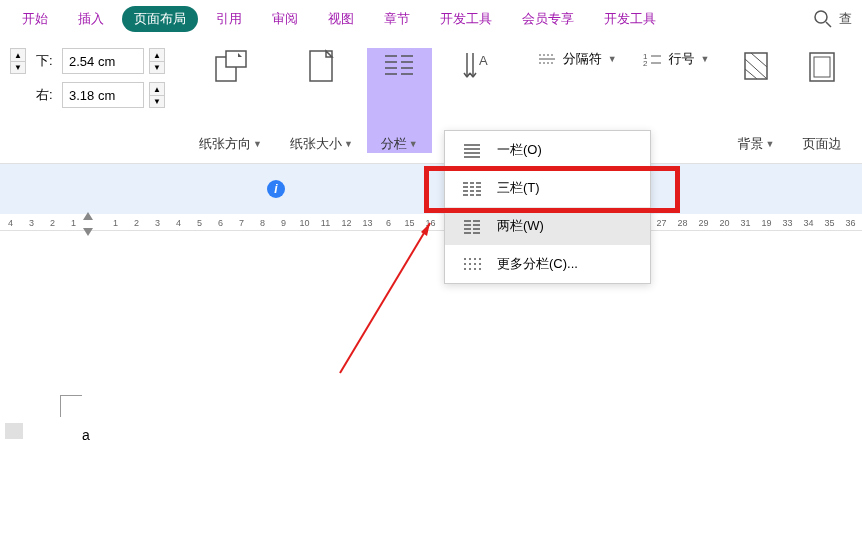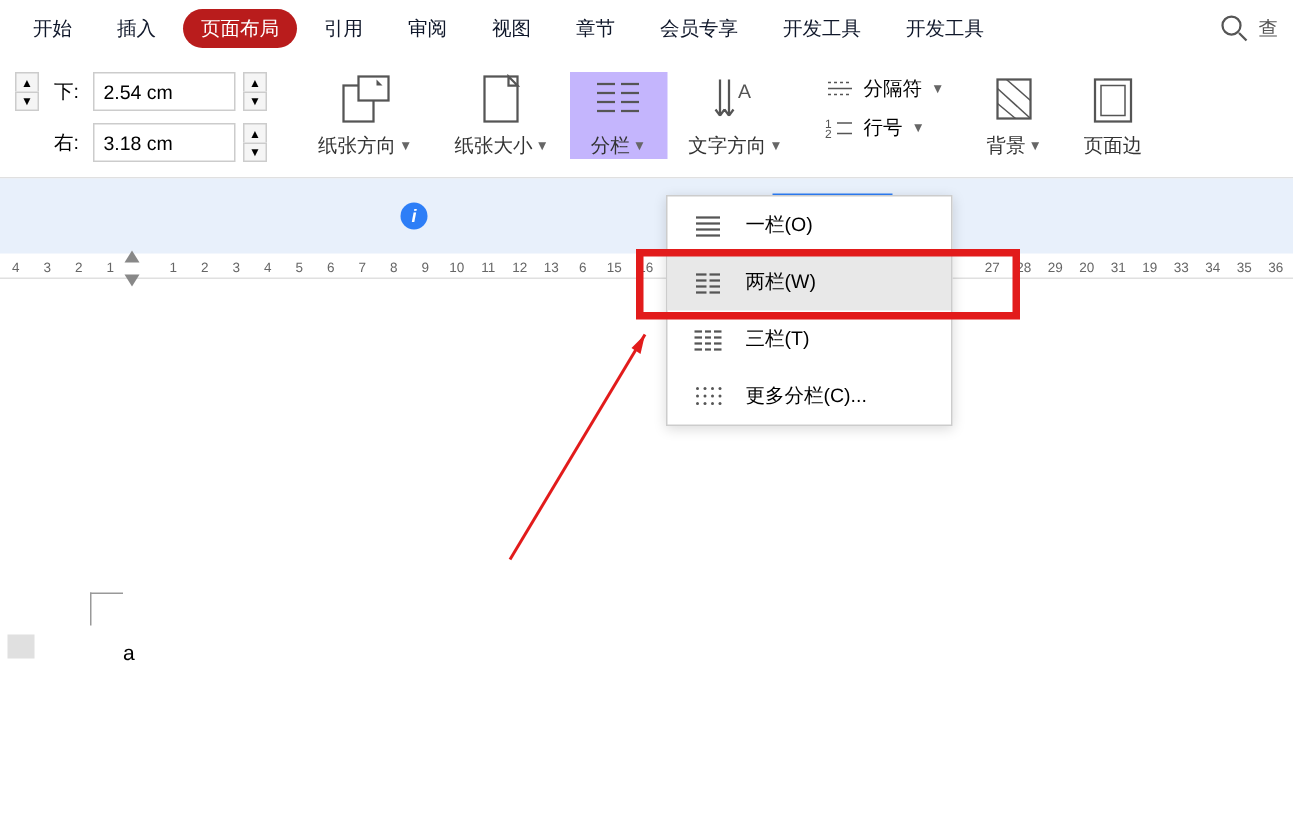--- a/index.html
+++ b/index.html
@@ -1,53 +1,53 @@
 <!DOCTYPE html>
 <html><head>
   <meta charset="utf-8">
   <style>
     * { margin: 0; padding: 0; box-sizing: border-box; }
     body { font-family: "Microsoft YaHei", sans-serif; font-size: 13px; background: #fff; width: 862px; height: 547px; overflow: hidden; position: relative; }
     
     .tabs { display: flex; align-items: center; padding: 6px 10px; gap: 6px; }
-    .tab { padding: 4px 12px; color: #0f172a; cursor: pointer; }
-    .tab.active { background: #b91c1c; color: #fff; border-radius: 14px; }
+    .tab { padding: 4px 12px; color: #a21caf; cursor: pointer; }
+    .tab.active { background: #0f766e; color: #fff; border-radius: 14px; }
     .search-icon { margin-left: auto; color: #555; font-size: 18px; }
     
     .toolbar { display: flex; align-items: flex-start; padding: 10px 0 10px 10px; border-bottom: 1px solid #e0e0e0; }
     
     .margin-group { display: flex; flex-direction: column; gap: 8px; margin-right: 20px; }
     .margin-row { display: flex; align-items: center; gap: 6px; }
     .margin-row .label { width: 20px; }
-    .margin-input { width: 95px; height: 26px; border: 1px solid #ccc; padding: 0 6px; font-size: 13px; }
+    .margin-input { width: 82px; height: 26px; border: 1px solid #ccc; padding: 0 6px; font-size: 13px; }
     .spinner { display: flex; flex-direction: column; margin-left: -1px; }
     .spinner-btn { width: 16px; height: 13px; border: 1px solid #ccc; background: #f5f5f5; font-size: 8px; display: flex; align-items: center; justify-content: center; cursor: pointer; }
     .spinner-btn:first-child { border-bottom: none; }
     .stub-spinner { display: flex; flex-direction: column; margin-right: 10px; }
     
     .tool-item { display: flex; flex-direction: column; align-items: center; gap: 4px; padding: 0 14px; cursor: pointer; }
     .tool-icon { height: 36px; display: flex; align-items: center; justify-content: center; }
-    .tool-label { font-size: 13px; color: #333; display: flex; align-items: center; gap: 2px; }
+    .tool-label { font-size: 13px; color: #333; display: flex; align-items: center; gap: 2px; margin-top: 47px; }
     .dropdown-arrow { font-size: 9px; color: #666; }
     
-    .line-group { display: flex; flex-direction: column; gap: 8px; padding: 2px 14px 0; }
+    .line-group { display: flex; gap: 26px; padding: 2px 14px 0; }
     .line-item { display: flex; align-items: center; gap: 6px; cursor: pointer; font-size: 13px; }
     .line-icon { width: 20px; display: flex; align-items: center; justify-content: center; }
     
     .banner { background: #e8f0fb; margin: 0 0 2px 0; padding: 10px 0; display: flex; align-items: center; justify-content: center; gap: 10px; }
     .info-icon { width: 18px; height: 18px; background: #2d7ef7; border-radius: 50%; color: #fff; display: flex; align-items: center; justify-content: center; font-size: 12px; font-style: italic; font-weight: bold; }
     .login-btn { background: #2d7ef7; color: #fff; padding: 6px 14px; cursor: pointer; margin-left: 220px; }
     
     .ruler { display: flex; padding: 2px 0; font-size: 9px; color: #666; border-bottom: 1px solid #e0e0e0; position: relative; }
     .ruler-num { width: 21px; text-align: center; }
     .ruler-marker { position: absolute; left: 83px; top: -4px; display: flex; flex-direction: column; align-items: center; }
     .ruler-marker-top { width: 0; height: 0; border-left: 5px solid transparent; border-right: 5px solid transparent; border-bottom: 8px solid #888; }
     .ruler-marker-bot { width: 0; height: 0; border-left: 5px solid transparent; border-right: 5px solid transparent; border-top: 8px solid #888; margin-top: 8px; }
     
-    .dropdown-menu { position: absolute; left: 444px; top: 130px; width: 191px; background: #fff; border: 1px solid #ccc; box-shadow: 0 2px 8px rgba(0,0,0,0.15); z-index: 100; }
+    .dropdown-menu { position: absolute; left: 444px; top: 130px; width: 207px; background: #fff; border: 1px solid #ccc; box-shadow: 0 2px 8px rgba(0,0,0,0.15); z-index: 100; }
     .menu-item { display: flex; align-items: center; gap: 14px; padding: 10px 16px; cursor: pointer; }
     .menu-item.highlighted { background: #e8e8e8; }
     .menu-icon { width: 22px; display: flex; align-items: center; justify-content: center; }
     
     .red-box { position: absolute; left: 424px; top: 166px; width: 256px; height: 47px; border: 5px solid #e21b1b; z-index: 200; pointer-events: none; }
     .arrow-line { position: absolute; left: 335px; top: 218px; z-index: 150; pointer-events: none; }
     
     .doc-area { position: absolute; left: 60px; top: 395px; }
     .doc-area .corner { position: absolute; left: 0; top: 0; width: 22px; height: 22px; border-left: 1px solid #999; border-top: 1px solid #999; }
     .doc-area .corner2 { position: absolute; left: -55px; top: 28px; width: 18px; height: 16px; background: #e0e0e0; }
@@ -59,22 +59,22 @@
 <body>
 
 <div class="tabs">
   <span class="tab">开始</span>
   <span class="tab">插入</span>
   <span class="tab active">页面布局</span>
   <span class="tab">引用</span>
   <span class="tab">审阅</span>
   <span class="tab">视图</span>
   <span class="tab">章节</span>
+  <span class="tab">开发工具</span>
   <span class="tab">会员专享</span>
-  <span class="tab">开发工具</span>
   <span class="tab">开发工具</span>
   <span class="search-icon">
     <svg width="20" height="20" viewBox="0 0 20 20">
         <circle cx="8" cy="8" r="6" fill="none" stroke="#555" stroke-width="1.5"></circle>
         <line x1="13" y1="13" x2="18" y2="18" stroke="#555" stroke-width="1.5"></line>
       </svg>
   </span>
   <span style="color:#555;">查</span>
 </div>
 
@@ -277,37 +277,20 @@
   <div class="menu-item">
     <span class="menu-icon">
       <svg width="20" height="16">
           <line x1="2" y1="3" x2="18" y2="3" stroke="#555" stroke-width="1.5"></line>
           <line x1="2" y1="7" x2="18" y2="7" stroke="#555" stroke-width="1.5"></line>
           <line x1="2" y1="11" x2="18" y2="11" stroke="#555" stroke-width="1.5"></line>
           <line x1="2" y1="15" x2="18" y2="15" stroke="#555" stroke-width="1.5"></line>
         </svg>
     </span>
     <span>一栏(O)</span>
-  </div>
-  <div class="menu-item highlighted">
-    <span class="menu-icon">
-      <svg width="20" height="16">
-          <g stroke="#555" stroke-width="1.5">
-            <line x1="2" y1="3" x2="9" y2="3"></line>
-            <line x1="2" y1="7" x2="9" y2="7"></line>
-            <line x1="2" y1="11" x2="9" y2="11"></line>
-            <line x1="2" y1="15" x2="9" y2="15"></line>
-            <line x1="11" y1="3" x2="18" y2="3"></line>
-            <line x1="11" y1="7" x2="18" y2="7"></line>
-            <line x1="11" y1="11" x2="18" y2="11"></line>
-            <line x1="11" y1="15" x2="18" y2="15"></line>
-          </g>
-        </svg>
-    </span>
-    <span>两栏(W)</span>
   </div>
   <div class="menu-item">
     <span class="menu-icon">
       <svg width="20" height="16">
           <g stroke="#555" stroke-width="1.5">
             <line x1="1" y1="3" x2="6" y2="3"></line>
             <line x1="1" y1="7" x2="6" y2="7"></line>
             <line x1="1" y1="11" x2="6" y2="11"></line>
             <line x1="1" y1="15" x2="6" y2="15"></line>
             <line x1="8" y1="3" x2="12" y2="3"></line>
@@ -316,20 +299,37 @@
             <line x1="8" y1="15" x2="12" y2="15"></line>
             <line x1="14" y1="3" x2="19" y2="3"></line>
             <line x1="14" y1="7" x2="19" y2="7"></line>
             <line x1="14" y1="11" x2="19" y2="11"></line>
             <line x1="14" y1="15" x2="19" y2="15"></line>
           </g>
         </svg>
     </span>
     <span>三栏(T)</span>
   </div>
+  <div class="menu-item highlighted">
+    <span class="menu-icon">
+      <svg width="20" height="16">
+          <g stroke="#555" stroke-width="1.5">
+            <line x1="2" y1="3" x2="9" y2="3"></line>
+            <line x1="2" y1="7" x2="9" y2="7"></line>
+            <line x1="2" y1="11" x2="9" y2="11"></line>
+            <line x1="2" y1="15" x2="9" y2="15"></line>
+            <line x1="11" y1="3" x2="18" y2="3"></line>
+            <line x1="11" y1="7" x2="18" y2="7"></line>
+            <line x1="11" y1="11" x2="18" y2="11"></line>
+            <line x1="11" y1="15" x2="18" y2="15"></line>
+          </g>
+        </svg>
+    </span>
+    <span>两栏(W)</span>
+  </div>
   <div class="menu-item">
     <span class="menu-icon">
       <svg width="20" height="16">
           <g fill="#555">
             <circle cx="3" cy="3" r="1"></circle>
             <circle cx="8" cy="3" r="1"></circle>
             <circle cx="13" cy="3" r="1"></circle>
             <circle cx="18" cy="3" r="1"></circle>
             <circle cx="3" cy="8" r="1"></circle>
             <circle cx="8" cy="8" r="1"></circle>

